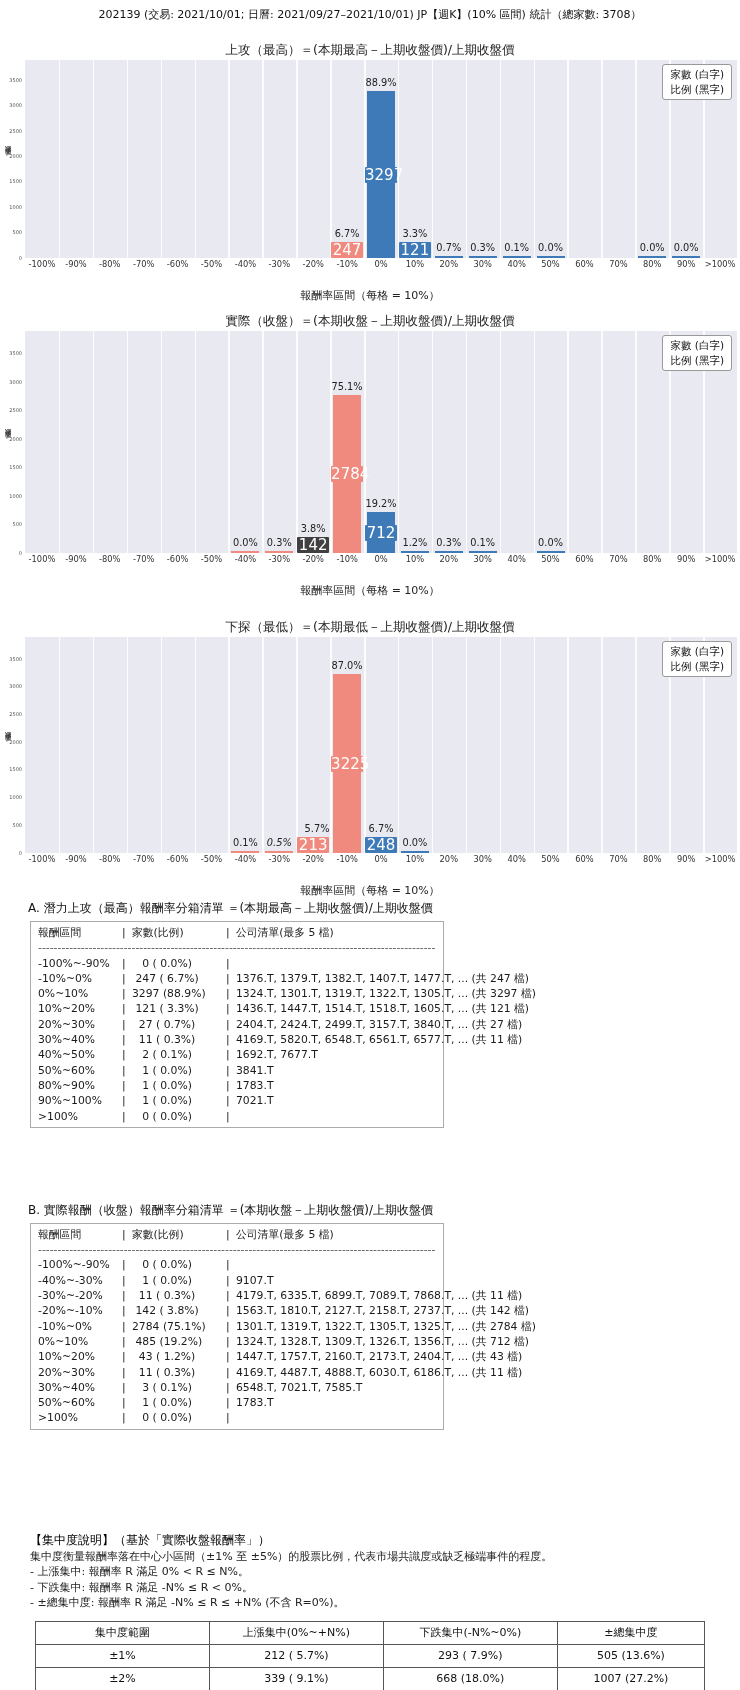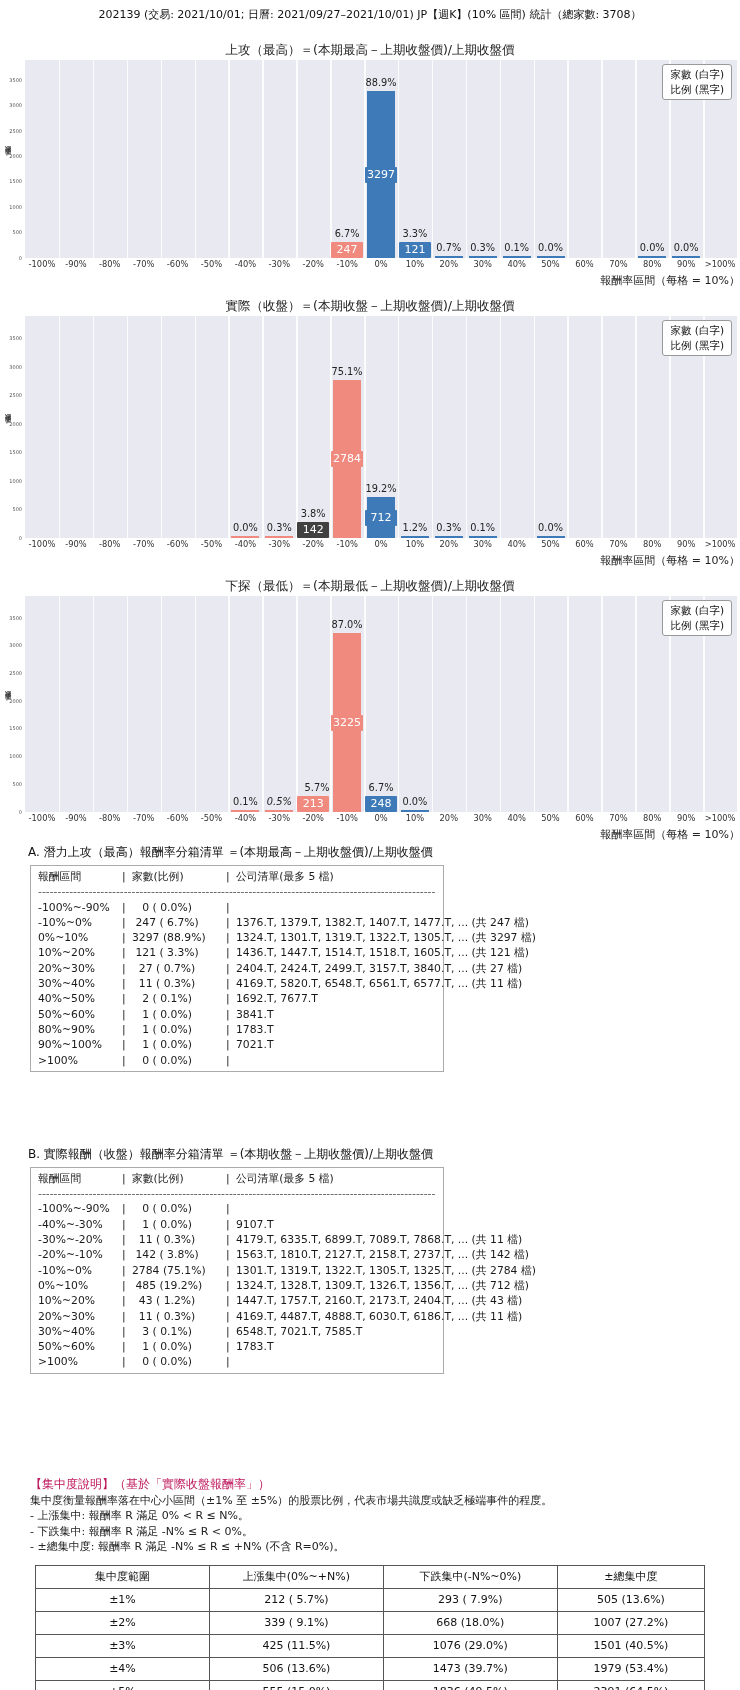--- a/index.html
+++ b/index.html
@@ -1,45 +1,45 @@
 <!DOCTYPE html>
 <html><head>
 <meta charset="utf-8">
 <style>
   html,body{margin:0;padding:0;background:#fff}
   body{width:740px;height:1690px;overflow:hidden;font-family:"DejaVu Sans","Liberation Sans",sans-serif;color:#1a1a1a;position:relative}
   .page-title{padding-top:7px;text-align:center;font-size:11px;color:#111}
   .chart-block{position:relative}
   .chart-title{text-align:center;font-size:12.5px;height:15px;color:#222}
-  .ct1{margin-top:20px}.ct2{margin-top:9px}.ct3{margin-top:9px}
+  .ct1{margin-top:20px}.ct2{margin-top:9px}.ct3{margin-top:20px}
   .plotwrap{position:relative;margin-left:25px;margin-right:3px;margin-top:3px}
   .plot{position:relative;background:#e9e9f1;width:100%;overflow:visible}
   .h1{height:198px}.h2{height:222px}.h3{height:216px}
   .grid{position:absolute;top:0;bottom:0;width:1.5px;background:#ffffff;opacity:.85}
   .bar{position:absolute;bottom:0;width:28px}
-  .barcount{position:absolute;width:32px;height:16px;line-height:16px;text-align:center;font-size:11px;color:#fff;border-radius:1px}
+  .barcount{position:absolute;width:32px;height:16px;line-height:16px;text-align:center;font-size:15px;color:#fff;border-radius:1px}
   .pct{position:absolute;width:50px;text-align:center;font-size:9.8px;color:#222}
   .ytick{position:absolute;left:-23px;width:20px;text-align:right;font-size:5px;color:#555}
   .ylab{position:absolute;left:-21px;top:50%;transform:translateY(-50%) rotate(180deg);writing-mode:vertical-rl;font-size:6.5px;color:#333;letter-spacing:1px}
   .legend{position:absolute;top:4px;right:5px;background:#fff;border:1px solid #999;border-radius:3px;padding:2px 7px;font-size:10.5px;line-height:15px;color:#111;z-index:5}
   .xticks{display:flex;margin-left:25px;margin-right:3px;height:13px;margin-top:1px}
   .xt{flex:1;text-align:center;font-size:8.3px;color:#333}
-  .xlabel{text-align:right;font-size:11px;height:16px;margin-top:1px;color:#222}
+  .xlabel{text-align:center;font-size:11px;height:16px;margin-top:16px;color:#222}
   .list-heading{font-size:12px;margin:6px 0 4px 28px;color:#111}
   .lh-a{margin-top:1px}
   .lh-b{margin-top:74px}
   .listbox{margin-left:30px;width:398px;border:1px solid #ababab;padding:3px 7px;font-size:10.8px}
   .lrow{display:flex;line-height:15.3px;white-space:pre}
   .lc1{width:84px;flex:none}
   .lsep{width:10px;flex:none}
   .lc2{width:94px;flex:none}
   .lc3{flex:1;white-space:nowrap;overflow:visible}
   .ldash{line-height:15.3px;color:#555;white-space:nowrap;overflow:hidden;font-size:10.8px}
   .conc{margin-left:30px;margin-top:102px}
-  .conc-heading{font-size:12px;color:#be185d}
+  .conc-heading{font-size:12px;color:#000000}
   .conc-line{font-size:11px;line-height:15.5px;color:#222}
   .ctable{border-collapse:collapse;margin:10px 0 0 5px;width:670px;font-size:11px;color:#111}
   .ctable th,.ctable td{border:1px solid #555;text-align:center;height:22px;font-weight:normal;padding:0 2px}
 </style>
 </head>
 <body>
 
 <div class="page-title">202139 (交易: 2021/10/01; 日曆: 2021/09/27–2021/10/01) JP【週K】(10% 區間) 統計（總家數: 3708）</div>
 
 <div class="chart-block">

